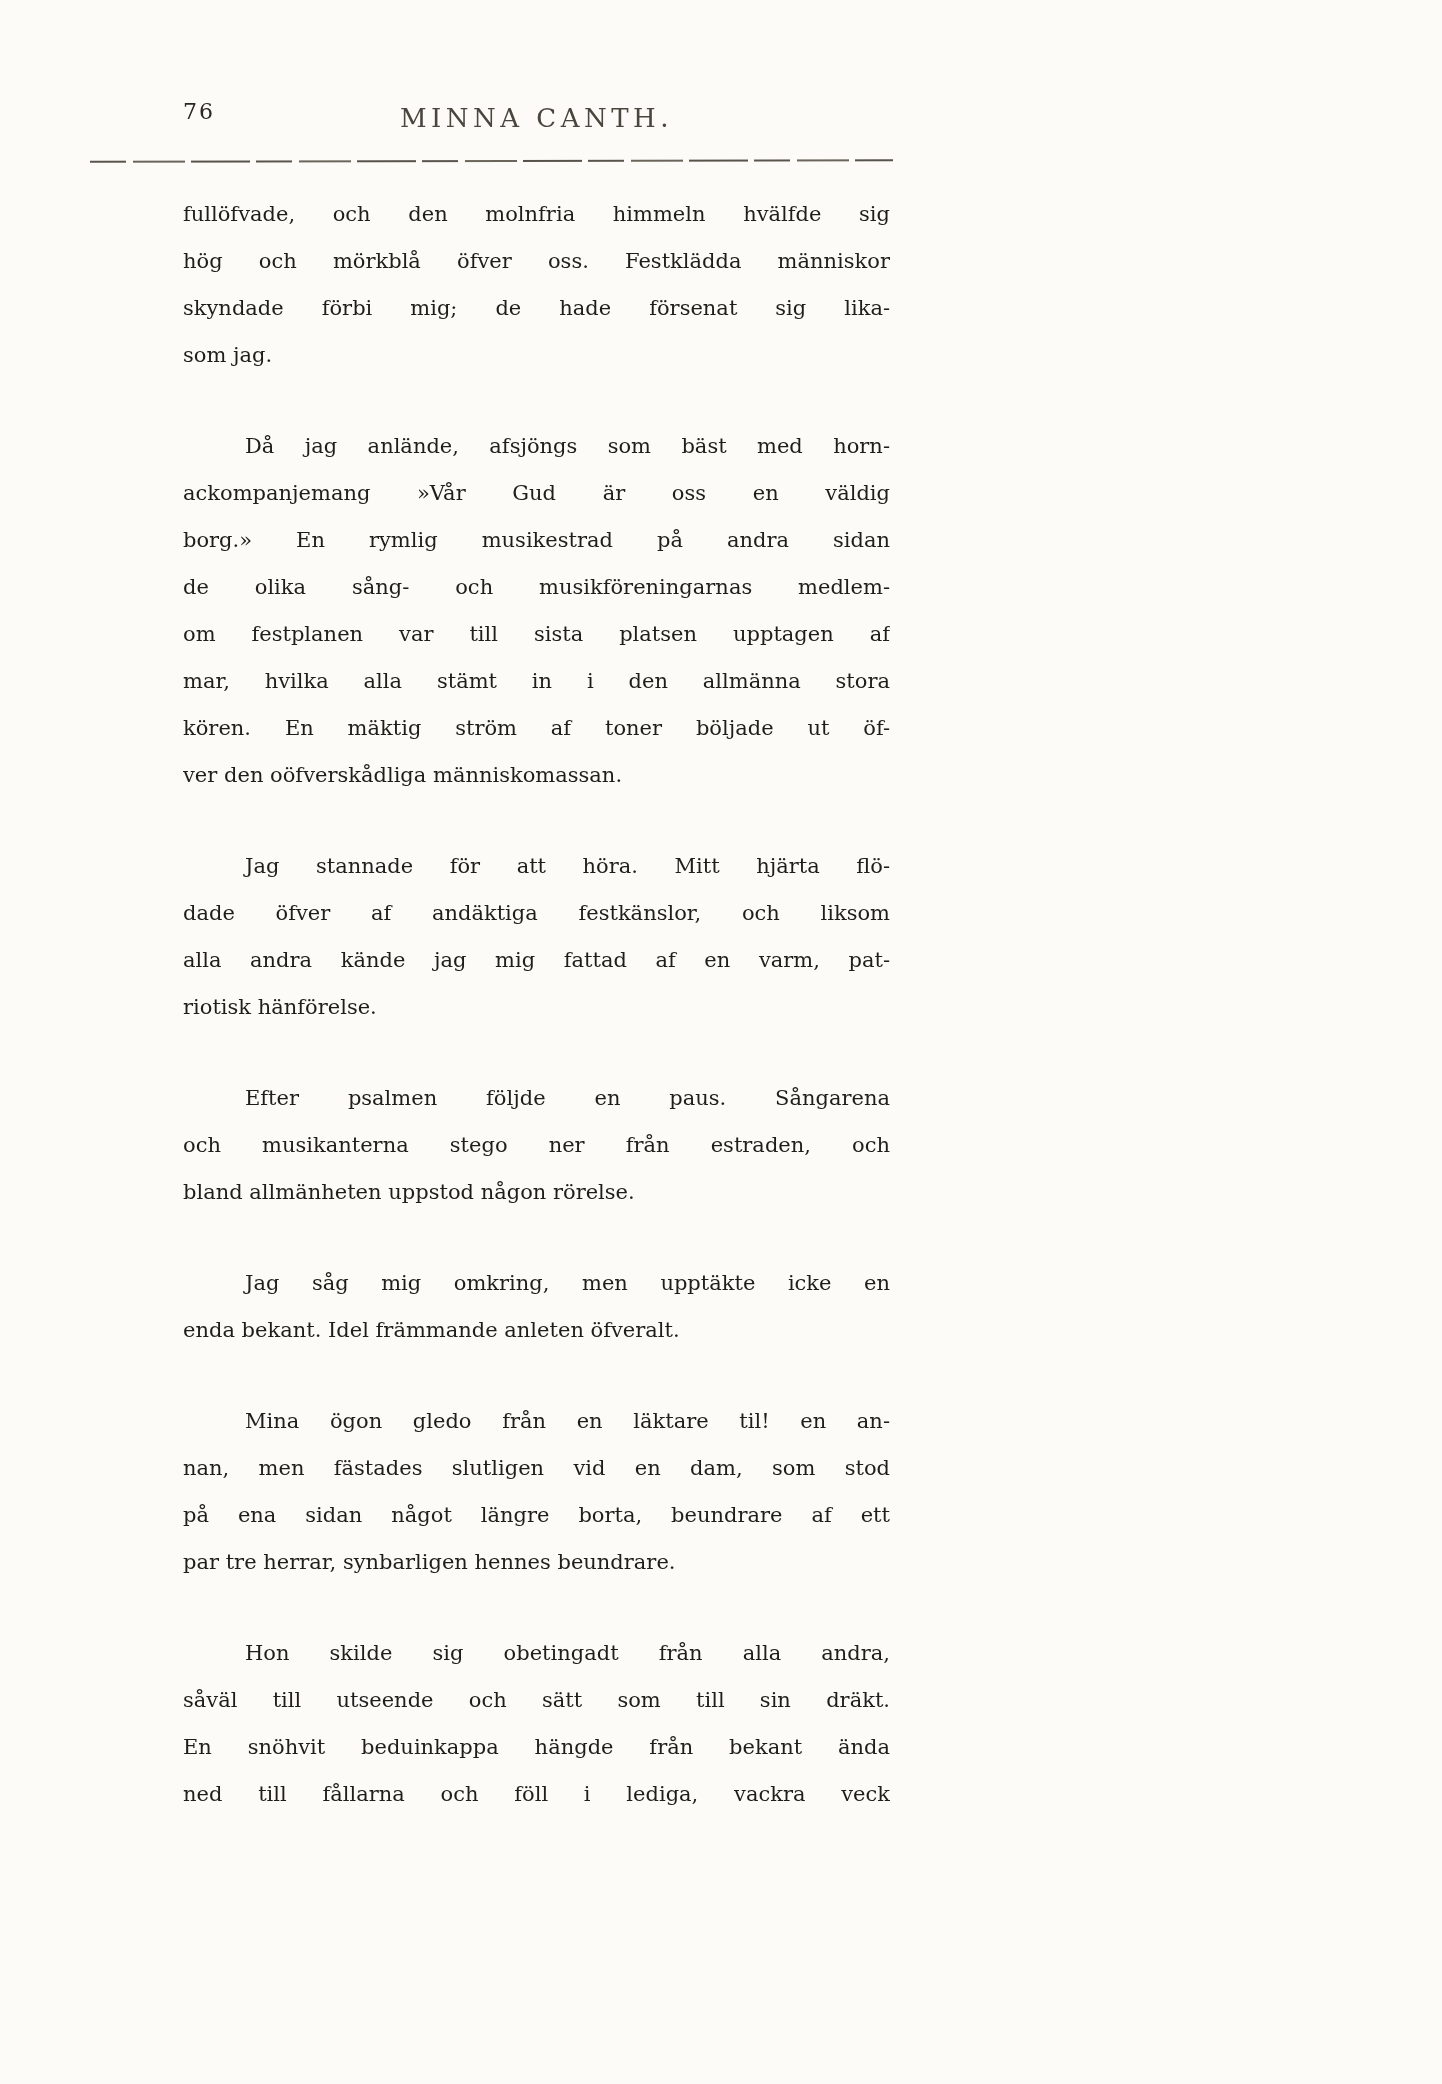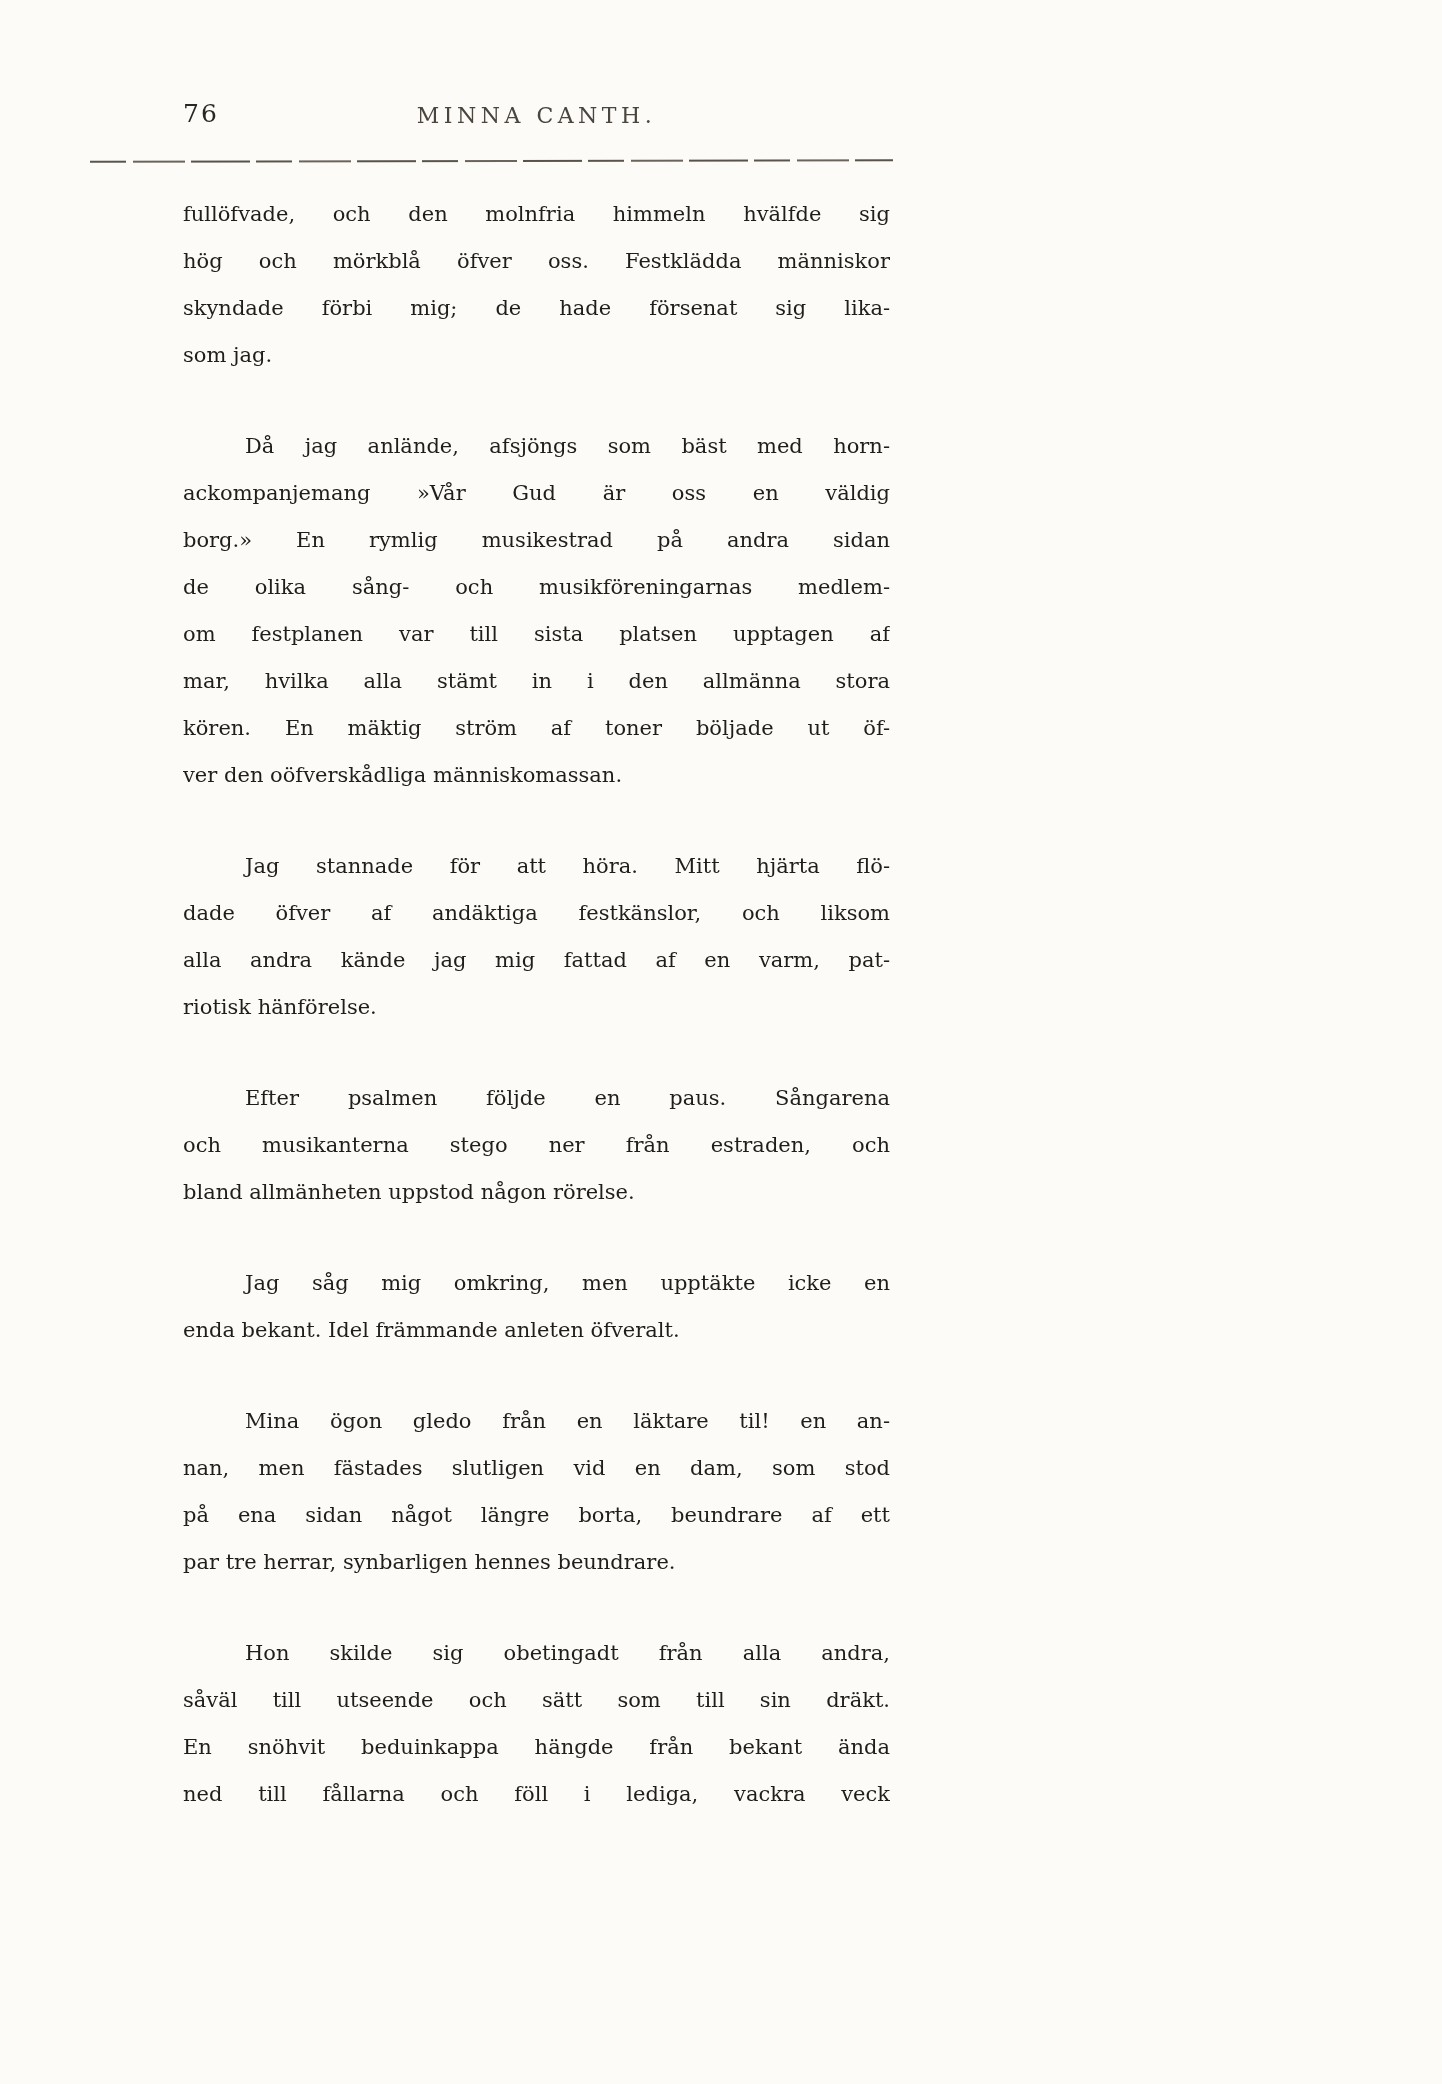--- a/index.html
+++ b/index.html
@@ -24,31 +24,31 @@
     position: absolute;
     top: 99px;
     left: 183px;
     width: 707px;
     height: 36px;
   }
   .pagenum {
     position: absolute;
     left: 0;
     top: 0;
-    font-size: 25px;
+    font-size: 22px;
     letter-spacing: 2px;
     color: #2a2722;
   }
   .running-title {
     position: absolute;
     left: 0;
     right: 0;
     top: 4px;
     text-align: center;
-    font-size: 22px;
+    font-size: 26px;
     letter-spacing: 4.5px;
     color: #4a453d;
   }
   .header-rule {
     position: absolute;
     top: 160px;
     left: 90px;
     width: 803px;
     height: 2px;
     transform: rotate(-0.12deg);

